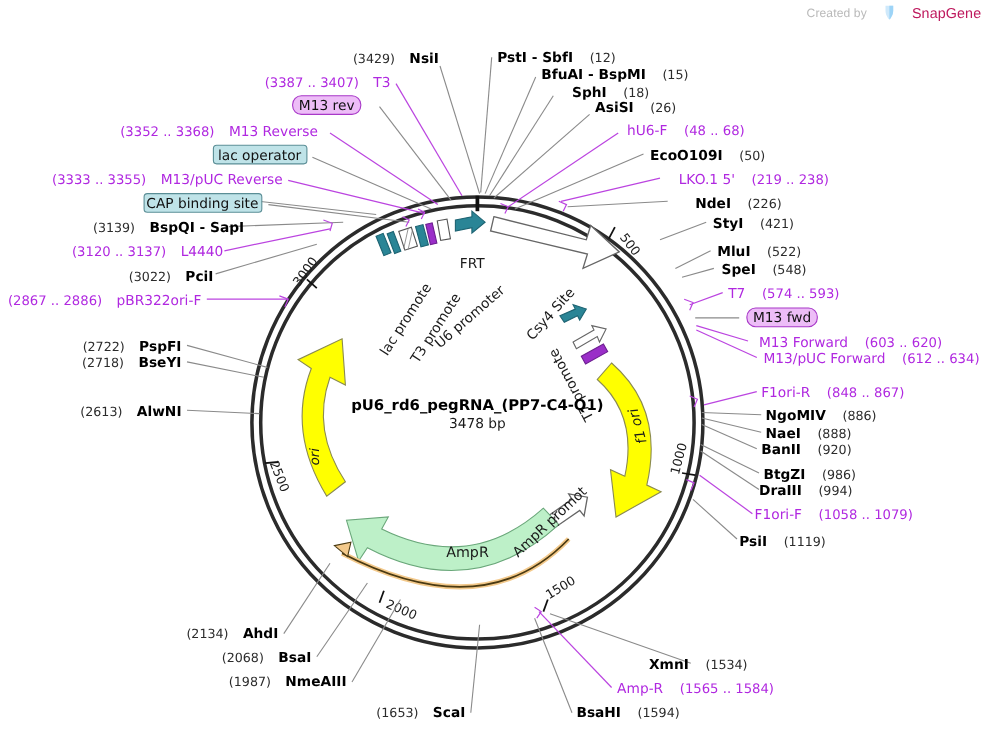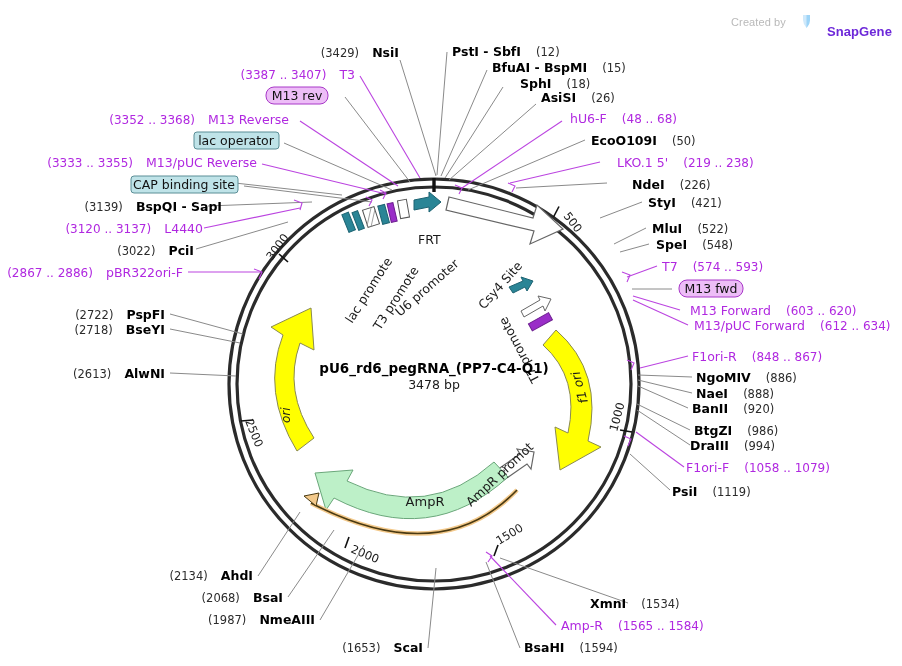--- a/index.html
+++ b/index.html
@@ -13,21 +13,21 @@
   #root{position:absolute;inset:0;}
   svg.map{position:absolute;left:0;top:0;width:902px;height:666px;}
 
   .credit{
     position:absolute;right:10px;top:4px;
     font-family:"Liberation Sans", sans-serif;
     font-size:11px;color:#b9b9b9;
     display:flex;align-items:center;gap:16px;
     letter-spacing:.1px;
   }
-  .credit .brand{color:#6d28d9;font-size:13px;font-weight:700;margin-top:20px;}
+  .credit .brand{color:#be185d;font-size:13px;font-weight:400;}
   .credit .logo{display:inline-block;width:9px;height:13px;}
 
   
   text{ font-family:"DejaVu Sans", sans-serif; }
   .enz-name{ font-weight:bold; font-size:12.5px; fill:#000; }
   .enz-pos { font-weight:normal; font-size:11.5px; fill:#2b2b2b; }
   .feat-purple{ font-size:12.5px; fill:#b028e0; }
   .feat-purple-pos{ font-size:12px; fill:#b028e0; }
   .tickno{ font-size:11.5px; fill:#1a1a1a; }
   .inner-feat{ font-size:12.5px; fill:#1a1a1a; }

